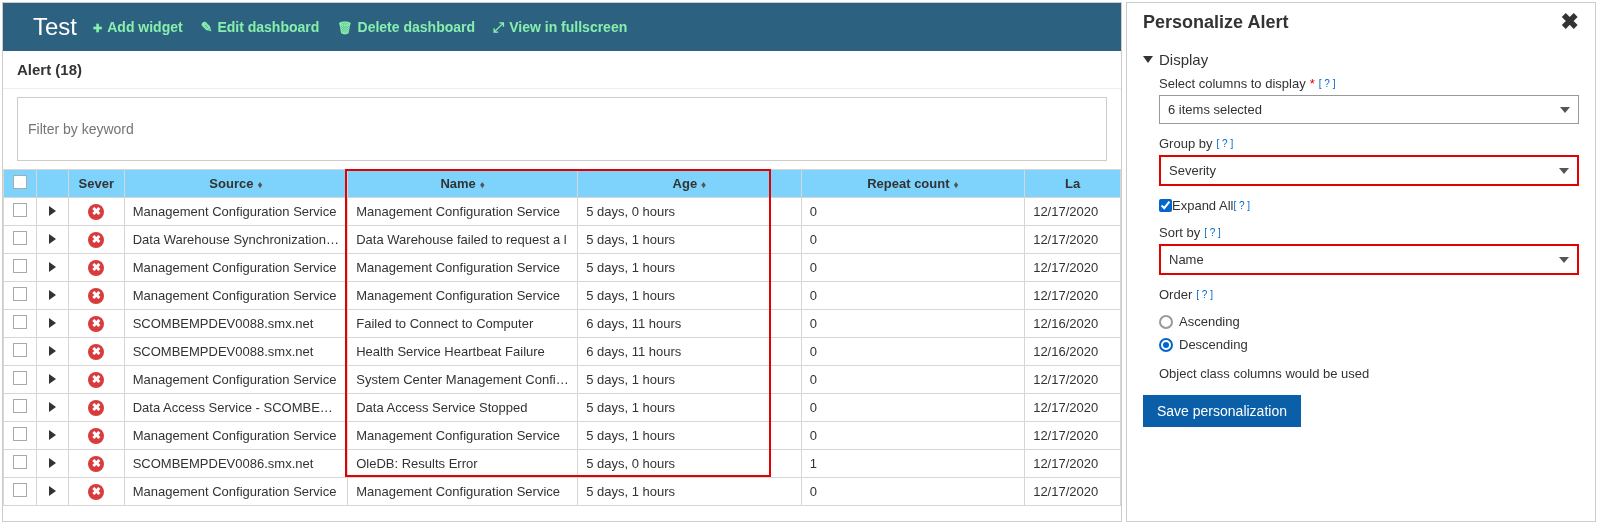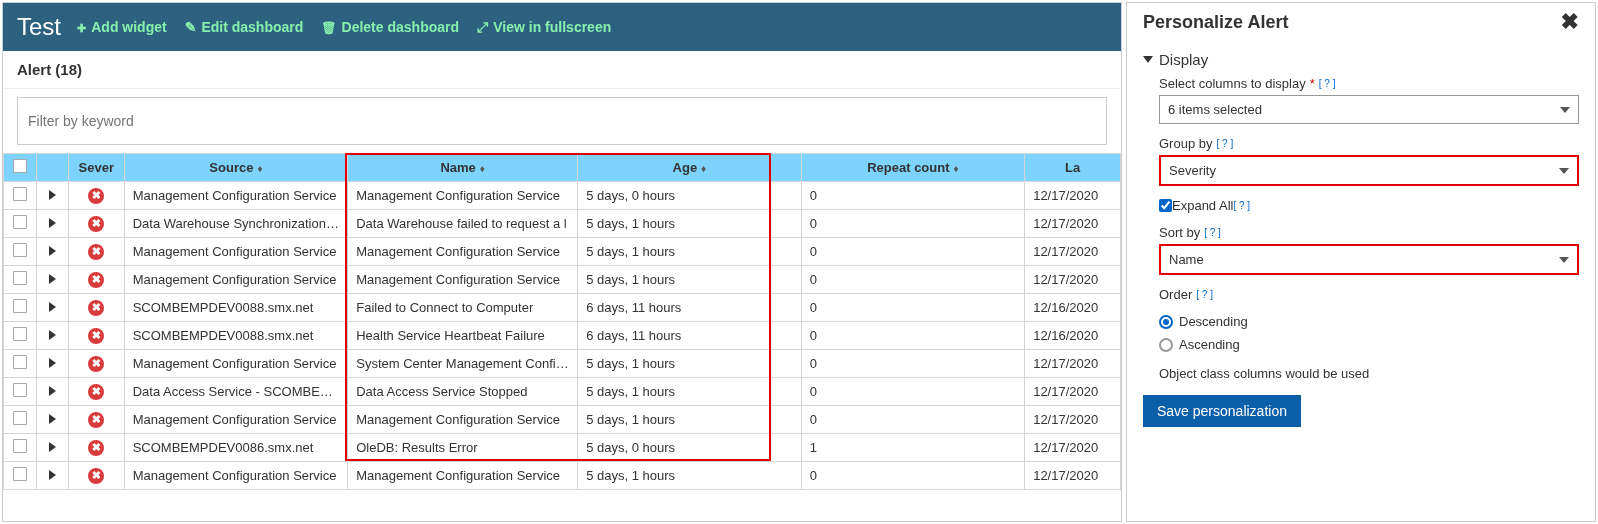--- a/index.html
+++ b/index.html
@@ -3,28 +3,28 @@
 <meta charset="utf-8">
 <style>
 * { box-sizing: border-box; margin: 0; padding: 0; }
 body { font-family: "Segoe UI", Arial, sans-serif; font-size: 13px; color: #333; background: #fff; overflow: hidden; }
 
 .container { display: flex; width: 1598px; height: 524px; }
 
 
 .main { flex: 1; display: flex; flex-direction: column; border: 1px solid #ccc; margin: 2px; overflow: hidden; }
 
-.topbar { background: #2d6180; color: #fff; display: flex; align-items: center; padding: 6px 14px; height: 48px; }
+.topbar { background: #2d6180; color: #fff; display: flex; align-items: center; padding: 6px 30px; height: 48px; }
 .topbar .title { font-size: 24px; font-weight: 400; margin-right: 16px; }
 .topbar .action { margin-right: 18px; cursor: pointer; display: inline-flex; align-items: center; gap: 5px; font-size: 14px; color: #86efac; font-weight: bold; }
 
 .alert-header { padding: 10px 14px; font-weight: 600; font-size: 15px; border-bottom: 1px solid #eee; }
 
 .filter-wrap { padding: 8px 14px; }
-.filter-input { width: 100%; border: 1px solid #ccc; padding: 15px 10px; font-size: 14px; color: #666; }
+.filter-input { width: 100%; border: 1px solid #ccc; padding: 23px 10px; font-size: 14px; color: #666; }
 
 .table-wrap { overflow: hidden; position: relative; }
 table { border-collapse: collapse; width: 100%; }
 th, td { border: 1px solid #d6d6d6; padding: 5px 8px; text-align: left; font-size: 13px; white-space: nowrap; overflow: hidden; text-overflow: ellipsis; }
 th { background: #7dd3fc; font-weight: 600; text-align: center; }
 th .sort { margin-left: 4px; font-size: 10px; color: #555; }
 td.cb, th.cb { width: 30px; text-align: center; }
 td.exp, th.exp { width: 30px; text-align: center; }
 td.sev, th.sev { width: 30px; text-align: center; }
 .col-source { width: 210px; max-width: 210px; }
@@ -290,25 +290,25 @@
       </div>
     </div>
 
     <div class="field-block" style="margin-bottom:4px;">
       <div class="label">
         <span>Order</span>
           <span class="help">[ ? ]</span>
       </div>
     </div>
     <div class="radio-row">
+      <span class="rad"></span>
+      <span>Ascending</span>
+    </div>
+    <div class="radio-row">
       <span class="rad checked"></span>
       <span>Descending</span>
-    </div>
-    <div class="radio-row">
-      <span class="rad"></span>
-      <span>Ascending</span>
     </div>
 
     <div class="note">Object class columns would be used</div>
 
     <button class="save-btn">Save personalization</button>
   </div>
 </div>
 
 </body></html>

